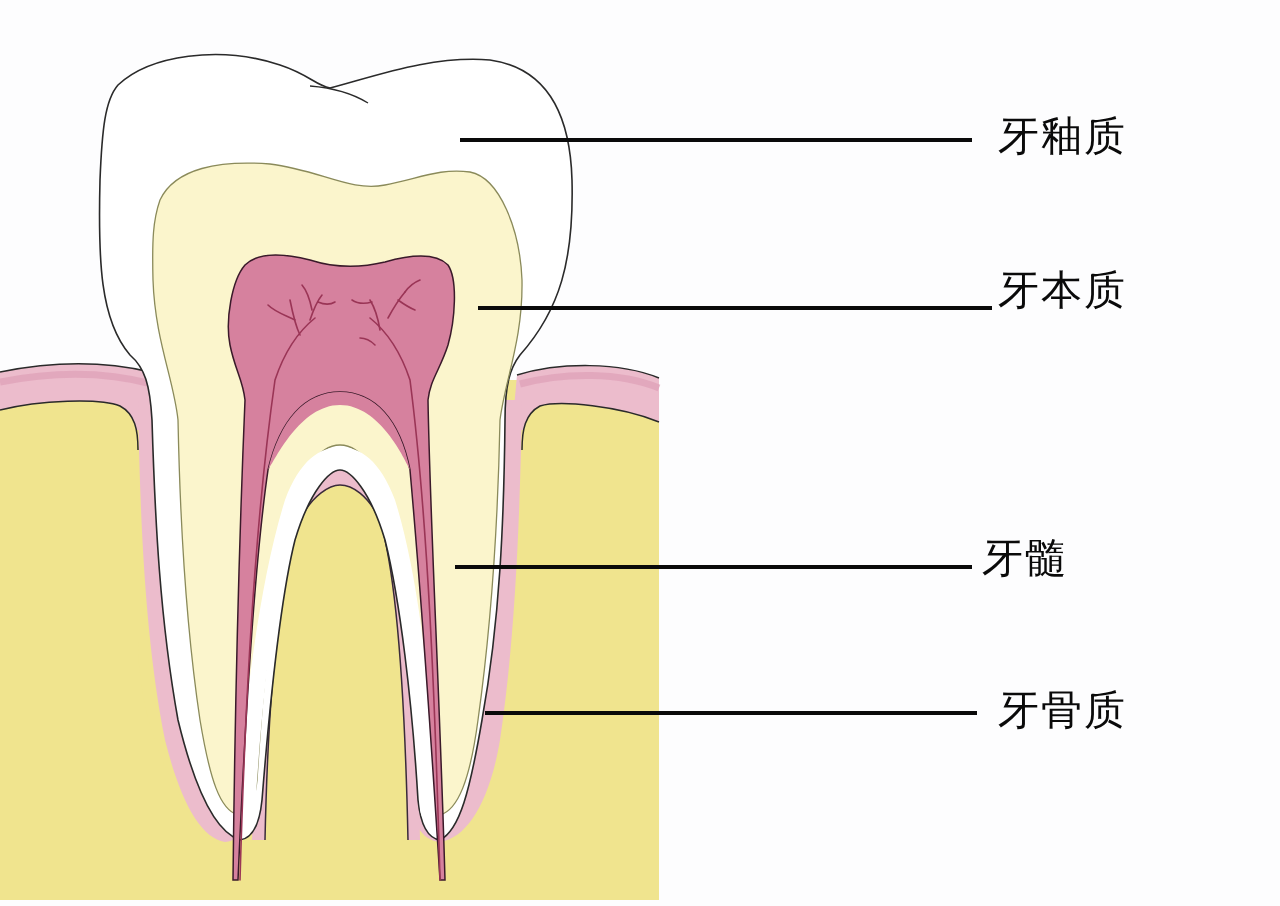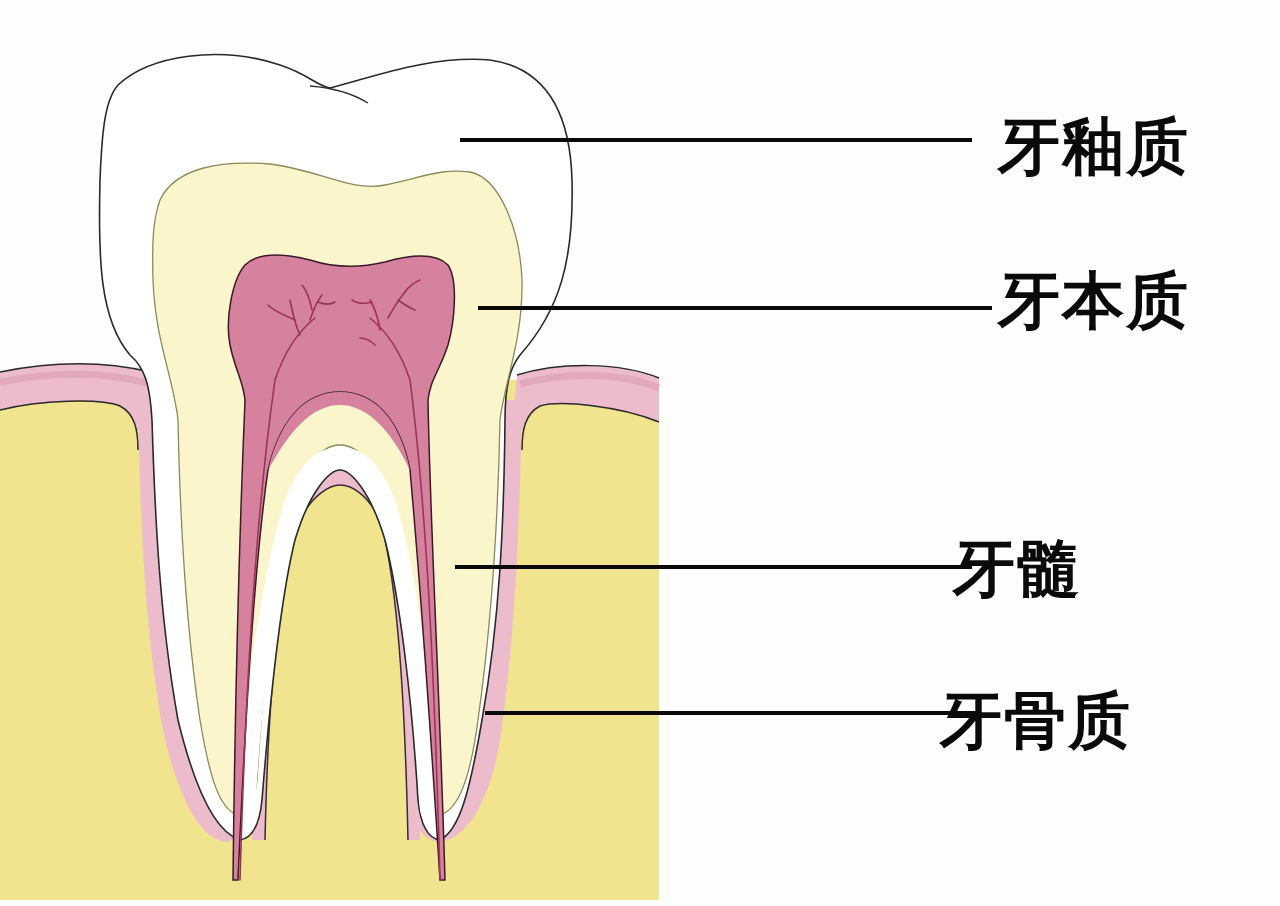--- a/index.html
+++ b/index.html
@@ -16,31 +16,31 @@
     }
     #diagram {
       position: absolute;
       left: 0;
       top: 0;
       width: 1280px;
       height: 906px;
     }
     .label {
       position: absolute;
-      font-size: 62px;
-      font-weight: bold;
+      font-size: 41px;
+      font-weight: normal;
       color: #0a0a0a;
       letter-spacing: 2px;
       line-height: 1;
       white-space: nowrap;
     }
     #label-enamel { left: 998px; top: 116px; }
     #label-dentin { left: 998px; top: 270px; }
-    #label-pulp   { left: 953px; top: 538px; }
-    #label-cementum { left: 940px; top: 690px; }
+    #label-pulp   { left: 982px; top: 538px; }
+    #label-cementum { left: 998px; top: 690px; }
   </style>
 </head>
 <body>
 
 <svg id="diagram" viewBox="0 0 1280 906" xmlns="http://www.w3.org/2000/svg">
 
   <g>
     <rect x="0" y="380" width="659" height="520" fill="#f0e48e"></rect>
   </g>
 

